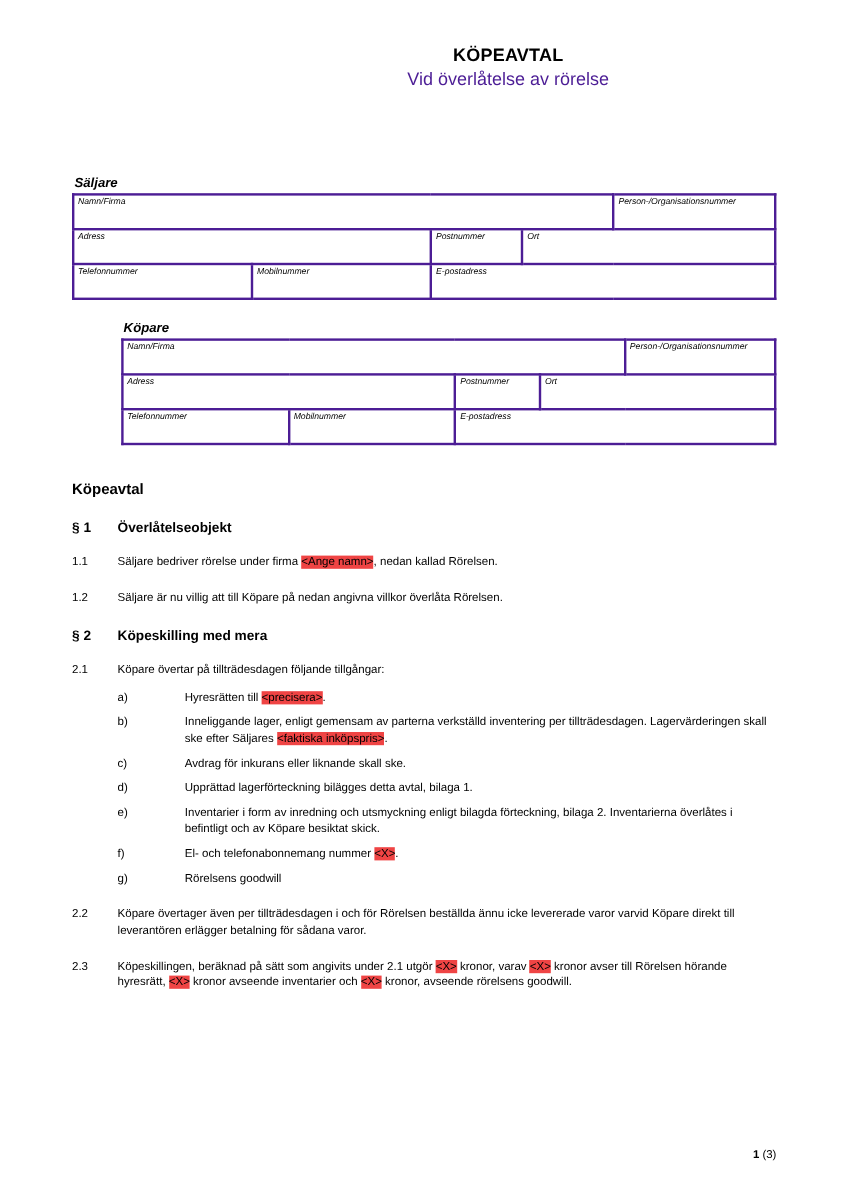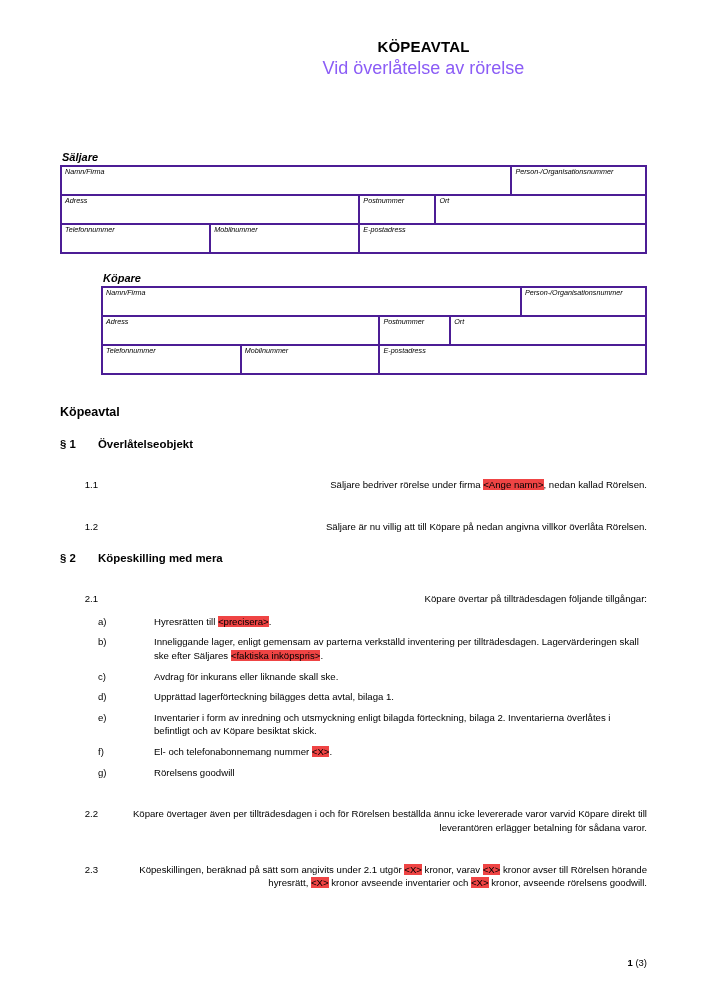--- a/index.html
+++ b/index.html
@@ -29,24 +29,24 @@
     padding-top: 38px;
     padding-left: 140px;
   }
   .doc-title {
     font-size: 15px;
     font-weight: bold;
     letter-spacing: 0.2px;
     margin: 0;
   }
   .doc-subtitle {
-    font-size: 18px;
+    font-size: 15px;
     font-weight: normal;
     margin: 3px 0 0 0;
-    color: #8b5cf6;
+    color: #4c1d95;
   }
 
   
   .party-block {
     margin-top: 0;
     font-style: italic;
   }
   .party-block.seller { margin-top: 72px; }
   .party-block.buyer  { margin-top: 18px; padding-left: 41px; }
 
@@ -92,22 +92,21 @@
   }
   .clause-head .num {
     width: 38px;
     flex: none;
   }
 
   .para {
     display: flex;
     font-size: 9.6px;
     line-height: 1.42;
-    margin-top: 28px;
-    text-align: right;
+    margin-top: 16px;
   }
   .para .num {
     width: 38px;
     flex: none;
   }
   .para .txt { flex: 1 1 auto; }
 
   .list {
     margin: 9px 0 0 0;
     padding: 0;

